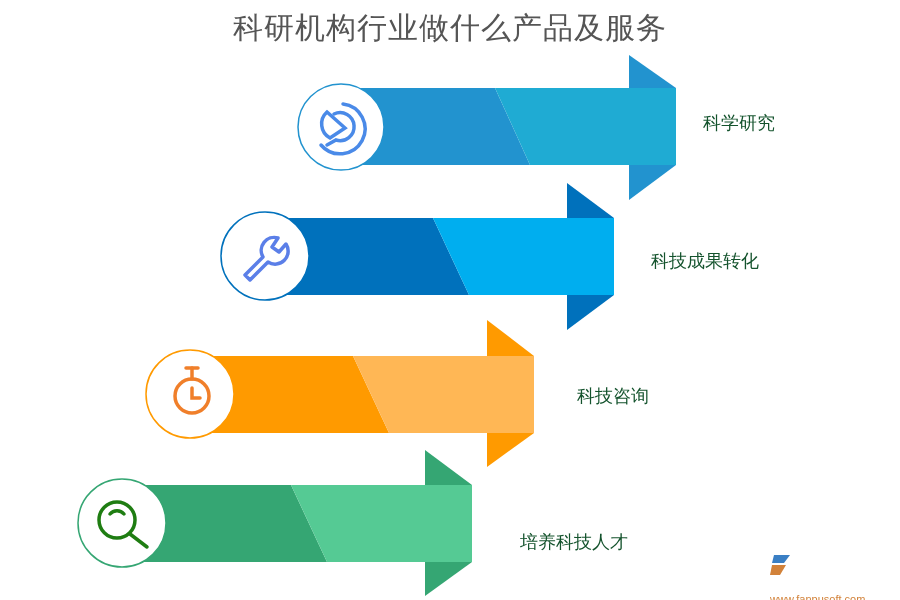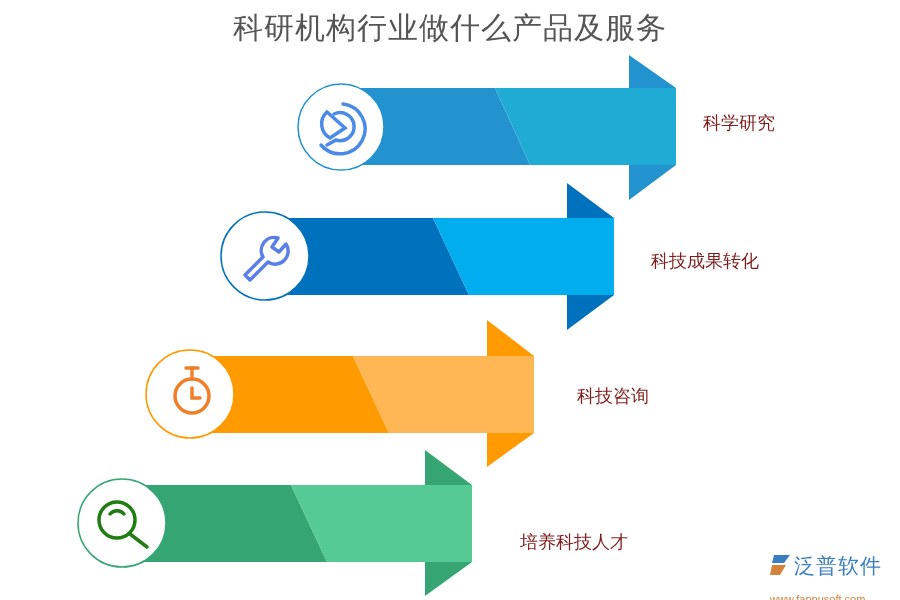--- a/index.html
+++ b/index.html
@@ -3,21 +3,21 @@
 <meta charset="utf-8">
 <style>
   html, body { margin:0; padding:0; background:#ffffff; }
   body { width:900px; height:600px; position:relative; overflow:hidden;
          font-family:"DejaVu Sans","Liberation Sans",sans-serif; }
   .title { position:absolute; left:0; width:996px; top:8px; text-align:center;
            font-family:"DejaVu Serif","Liberation Serif",serif; font-size:30px; color:#555555;
            letter-spacing:1px; }
   svg.stage { position:absolute; left:0; top:0; }
   .label { position:absolute; font-family:"DejaVu Serif","Liberation Serif",serif;
-           font-size:18px; color:#7f1d1d; white-space:nowrap; }
+           font-size:18px; color:#14532d; white-space:nowrap; }
   .logo { position:absolute; left:766px; top:552px; width:130px; height:44px; }
   .logo-name { position:absolute; left:28px; top:0; font-size:21px; color:#3a7fc4;
                font-family:"DejaVu Sans","Liberation Sans",sans-serif; letter-spacing:1px; }
   .logo-url { position:absolute; left:4px; top:41px; font-size:11px; color:#d2823a;
               font-family:Liberation Sans, sans-serif; }
 </style>
 </head>
 <body>
 
 <div class="title" style="left:-48px;">科研机构行业做什么产品及服务</div>
@@ -79,15 +79,14 @@
 <div class="label" style="left:703px; top:111px;">科学研究</div>
 <div class="label" style="left:651px; top:249px;font-family:Liberation Mono, monospace;">科技成果转化</div>
 <div class="label" style="left:577px; top:384px;">科技咨询</div>
 <div class="label" style="left:520px; top:530px;">培养科技人才</div>
 
 <div class="logo">
   <svg width="26" height="24" viewBox="0 0 26 24" style="position:absolute;left:2px;top:1px;">
     <polygon points="6,2 22,2 16,10 4,10" fill="#3a7fc4"></polygon>
     <polygon points="4,12 18,12 12,22 2,22" fill="#d2823a"></polygon>
   </svg>
-  <div class="logo-name">泛普软件</div>
   <div class="logo-url">www.fanpusoft.com</div>
 </div>
 
 </body></html>

